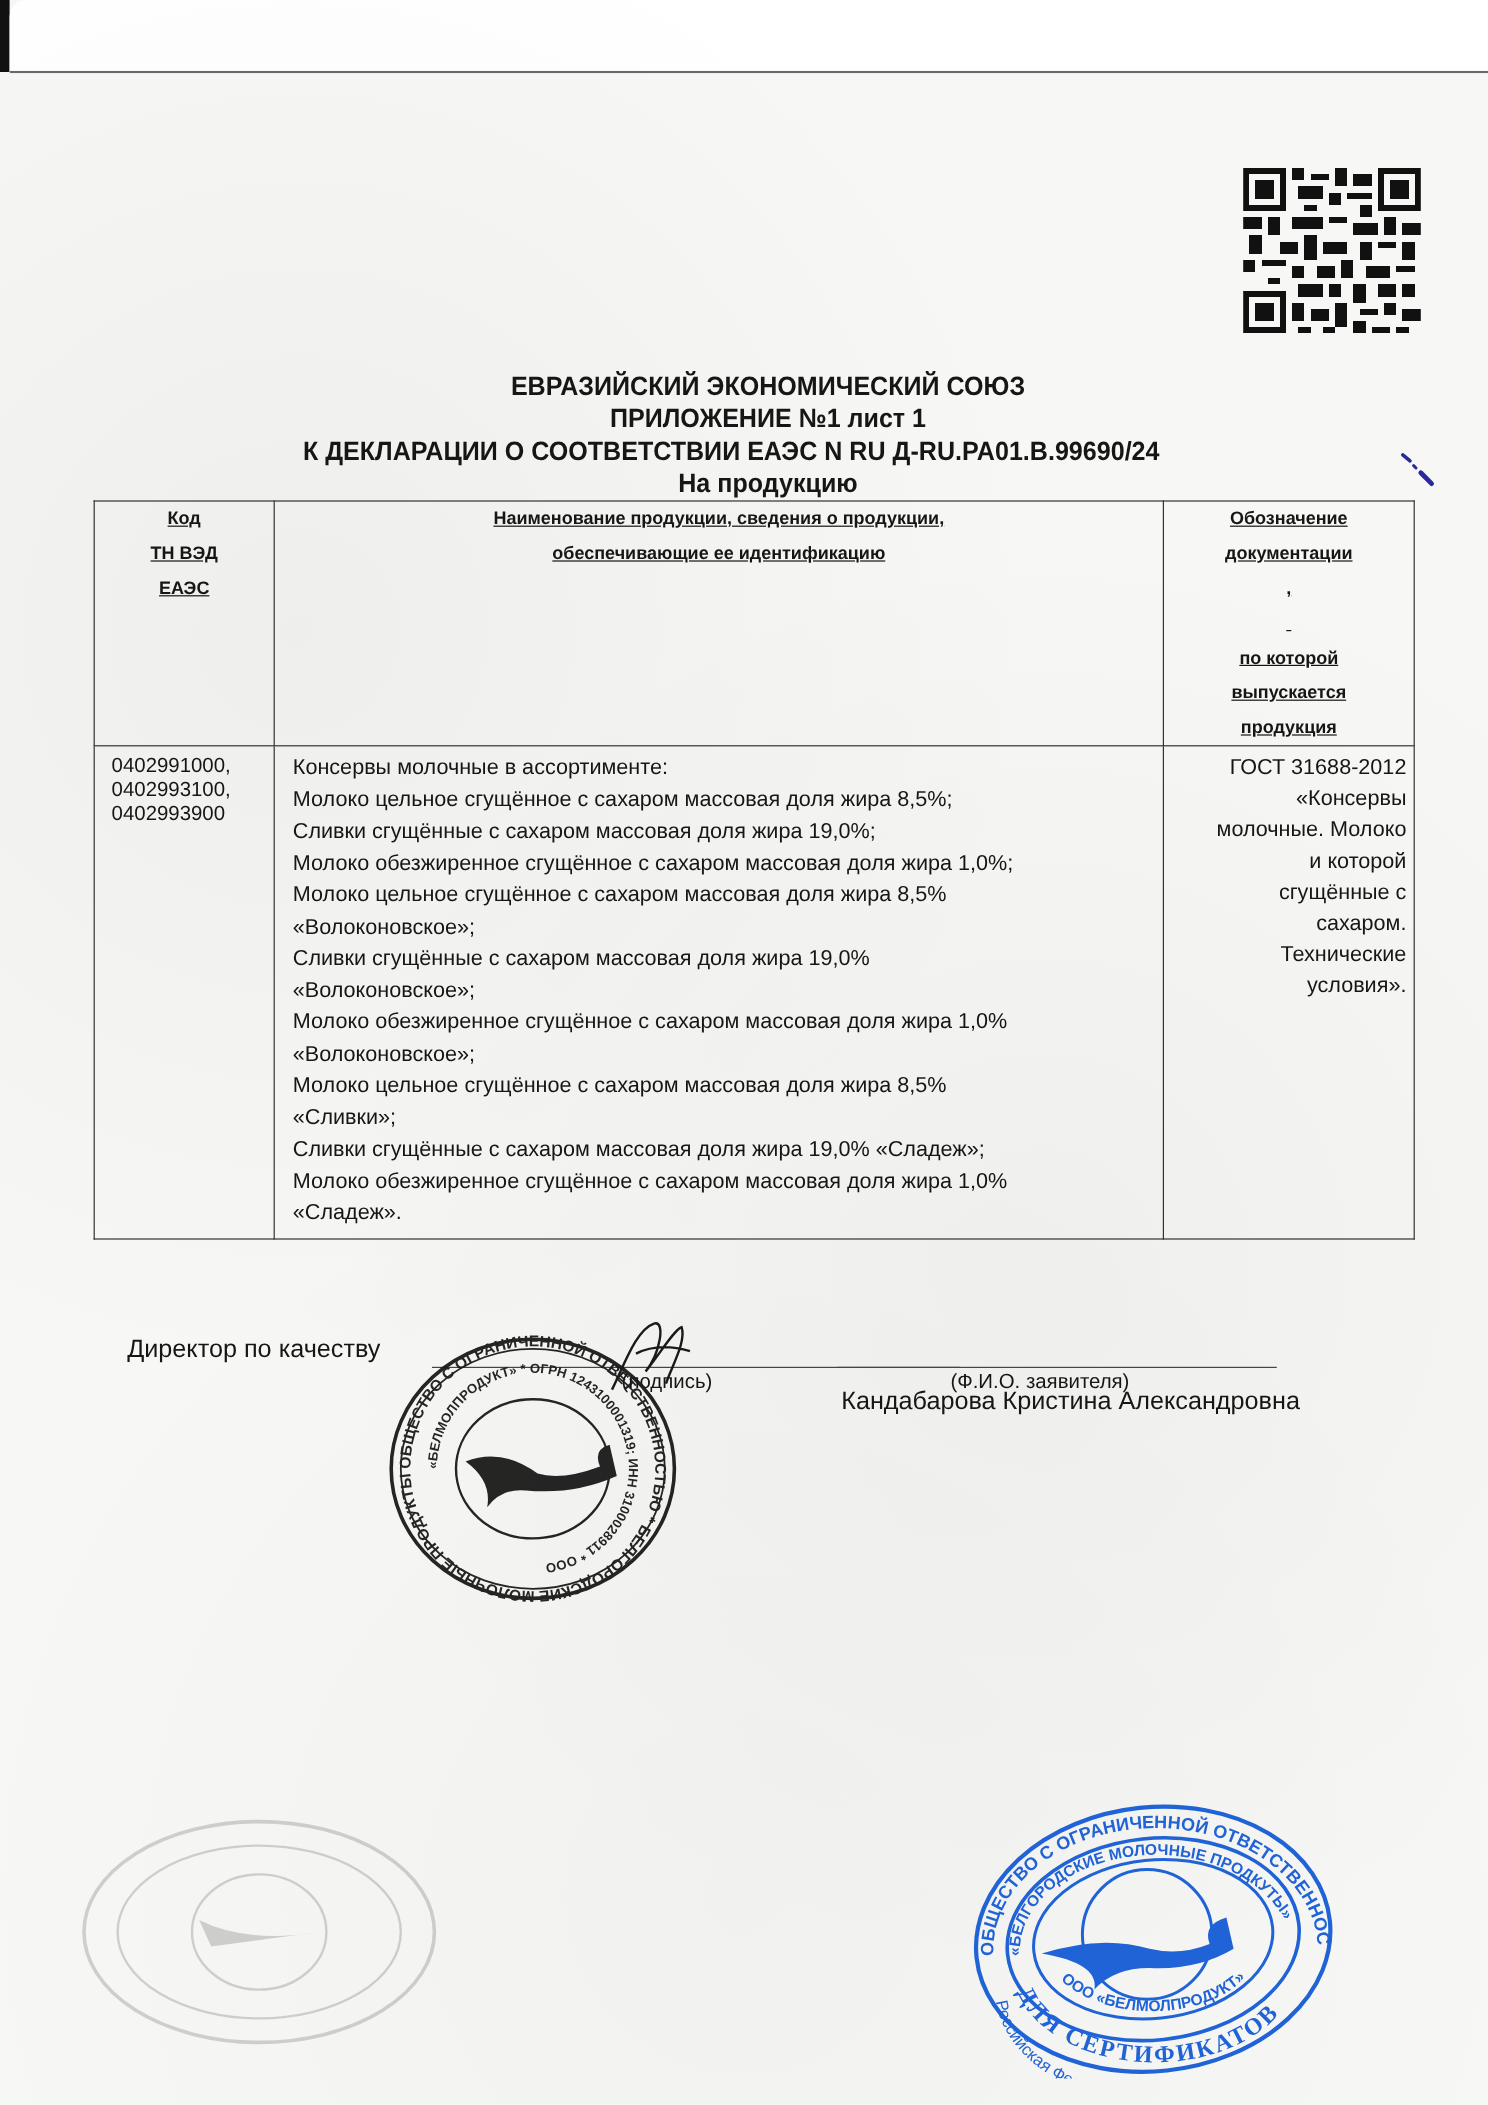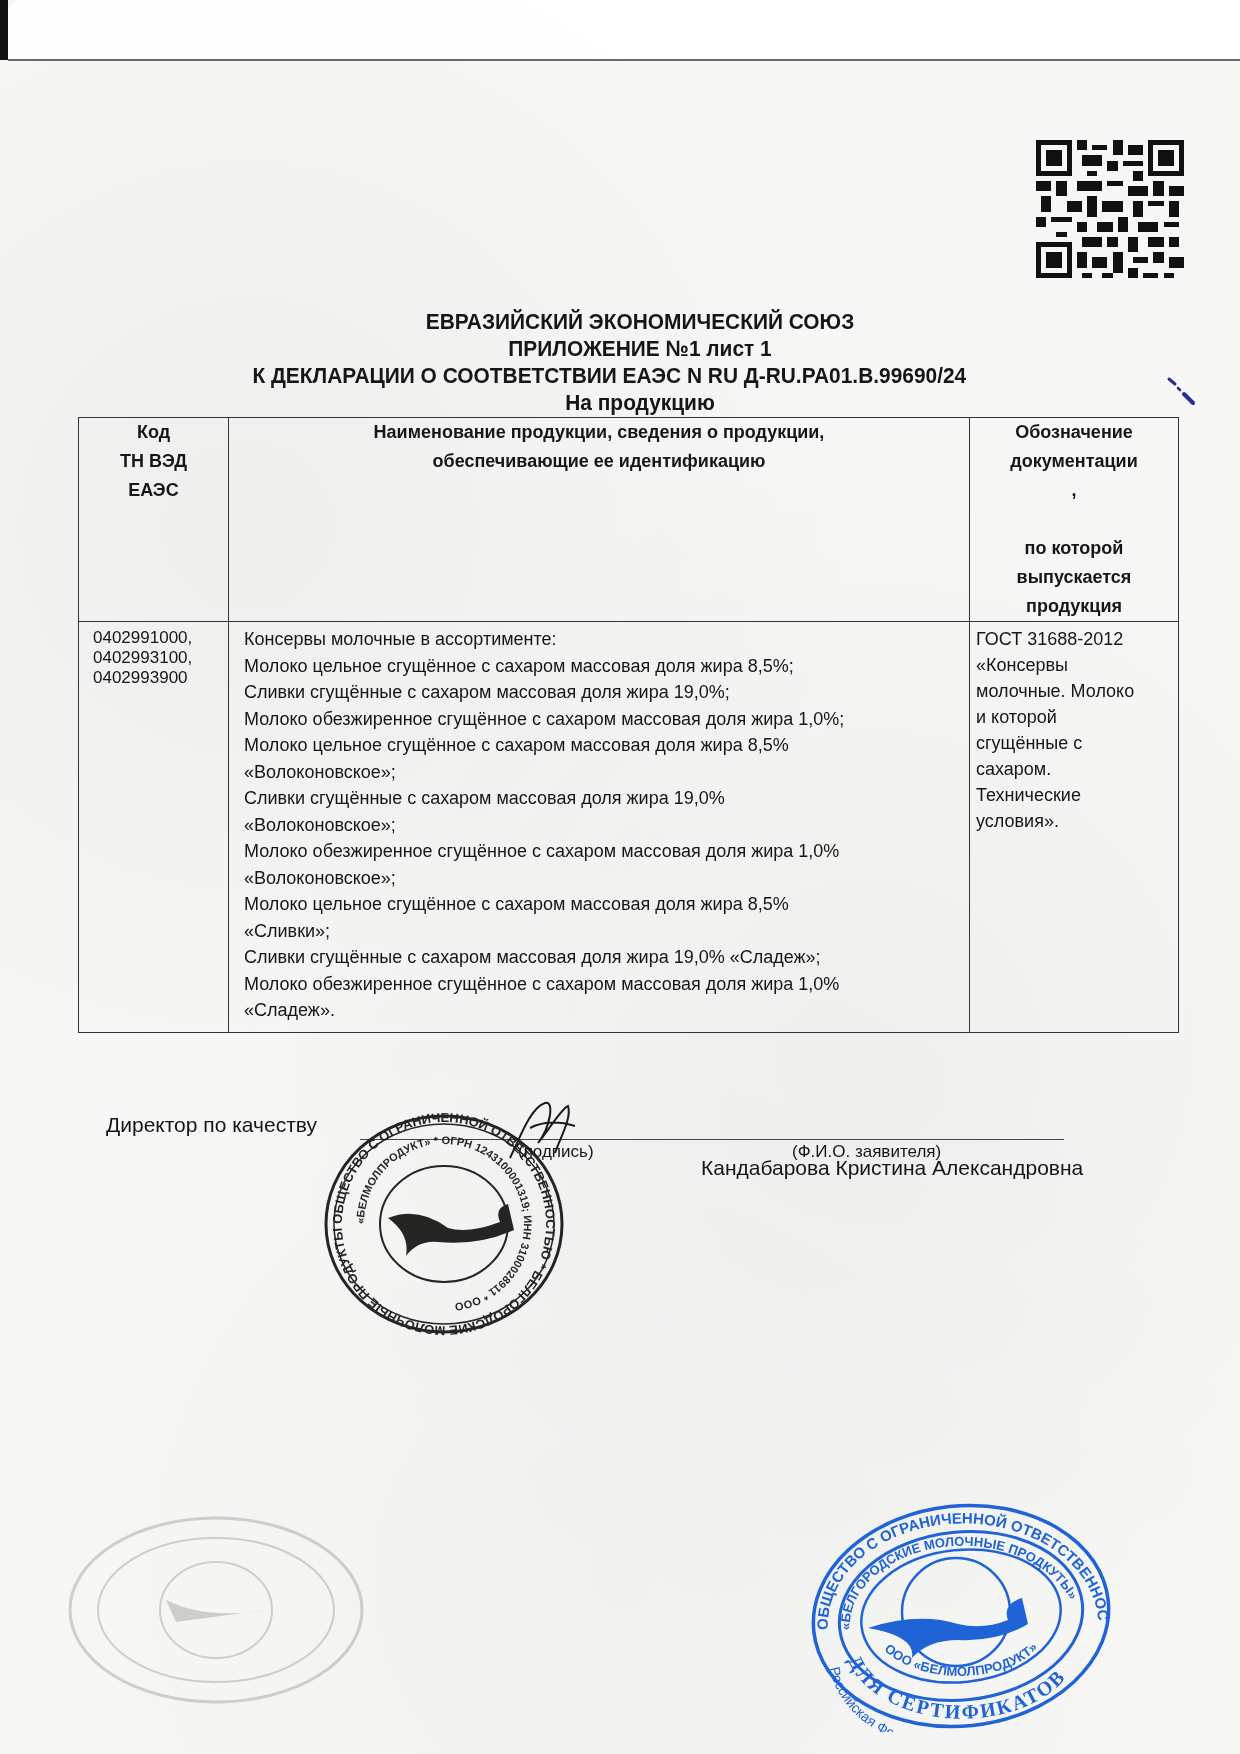--- a/index.html
+++ b/index.html
@@ -35,29 +35,29 @@
   table.decl {
     position: absolute; left: 78px; top: 417px; width: 1100px;
     border-collapse: collapse; table-layout: fixed;
   }
   table.decl td {
     border: 1.5px solid #333; vertical-align: top; padding: 0;
   }
   .col1 { width: 150px; }
   .col2 { width: 741px; }
   .col3 { width: 209px; }
-  .hdr { font-weight: bold; font-size: 18px; line-height: 29px; text-align: center; }
+  .hdr { font-weight: bold; font-size: 15px; line-height: 29px; text-align: center; text-decoration: underline; }
   .hdr1 { padding-top: 2px; height: 172px; }
   .hdr2 { padding-top: 4px; }
   .hdr3 { padding-top: 10px; }
   .codes { font-size: 17px; line-height: 20px; padding: 6px 0 0 14px !important; margin-top: 28px; }
   .codes div { white-space: nowrap; }
   .products { font-size: 18px; line-height: 26.5px; padding: 4px 0 8px 15px !important; }
   .products div { white-space: nowrap; }
-  .gost { font-size: 18px; line-height: 26px; text-align: left; padding: 4px 6px 0 6px !important; }
+  .gost { font-size: 18px; line-height: 26px; text-align: right; padding: 4px 6px 0 6px !important; }
   .sign-row { position: absolute; top: 1113px; left: 106px; right: 0; height: 70px; }
   .role { position: absolute; left: 0; top: 0; font-size: 21px; }
   .sign-line { position: absolute; left: 254px; top: 26px; width: 440px; border-top: 1.5px solid #444; }
   .sign-caption { position: absolute; left: 412px; top: 29px; font-size: 17px; }
   .name { position: absolute; left: 595px; top: 0; font-size: 21px; white-space: nowrap; margin-top: 43px; }
   .name-line { position: absolute; left: 592px; top: 26px; width: 366px; border-top: 1.5px solid #444; }
   .name-caption { position: absolute; left: 686px; top: 29px; font-size: 17px; }
   .stamp { position: absolute; }
   .stamp-black { left: 318px; top: 1110px; width: 252px; height: 228px; opacity: 0.95; }
   .stamp-blue { left: 808px; top: 1500px; width: 306px; height: 232px; }

